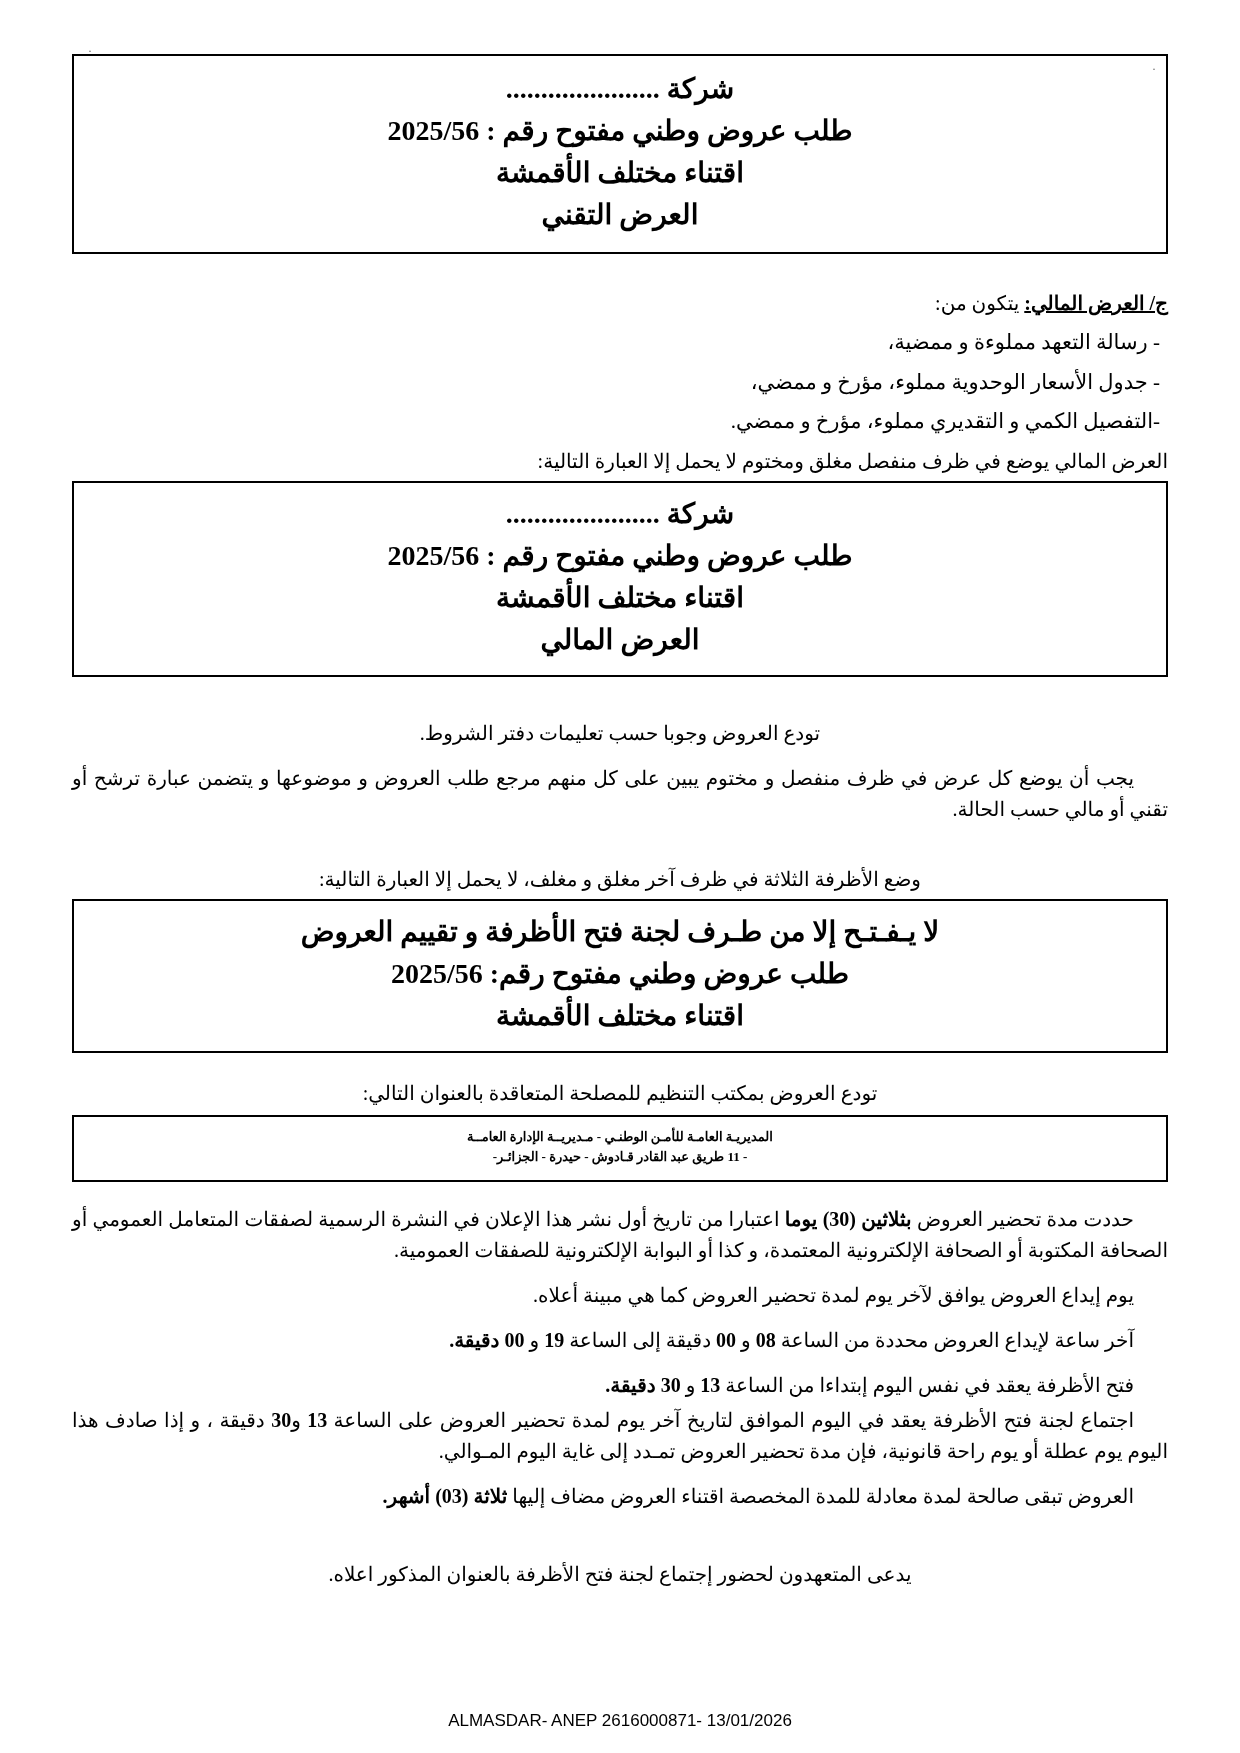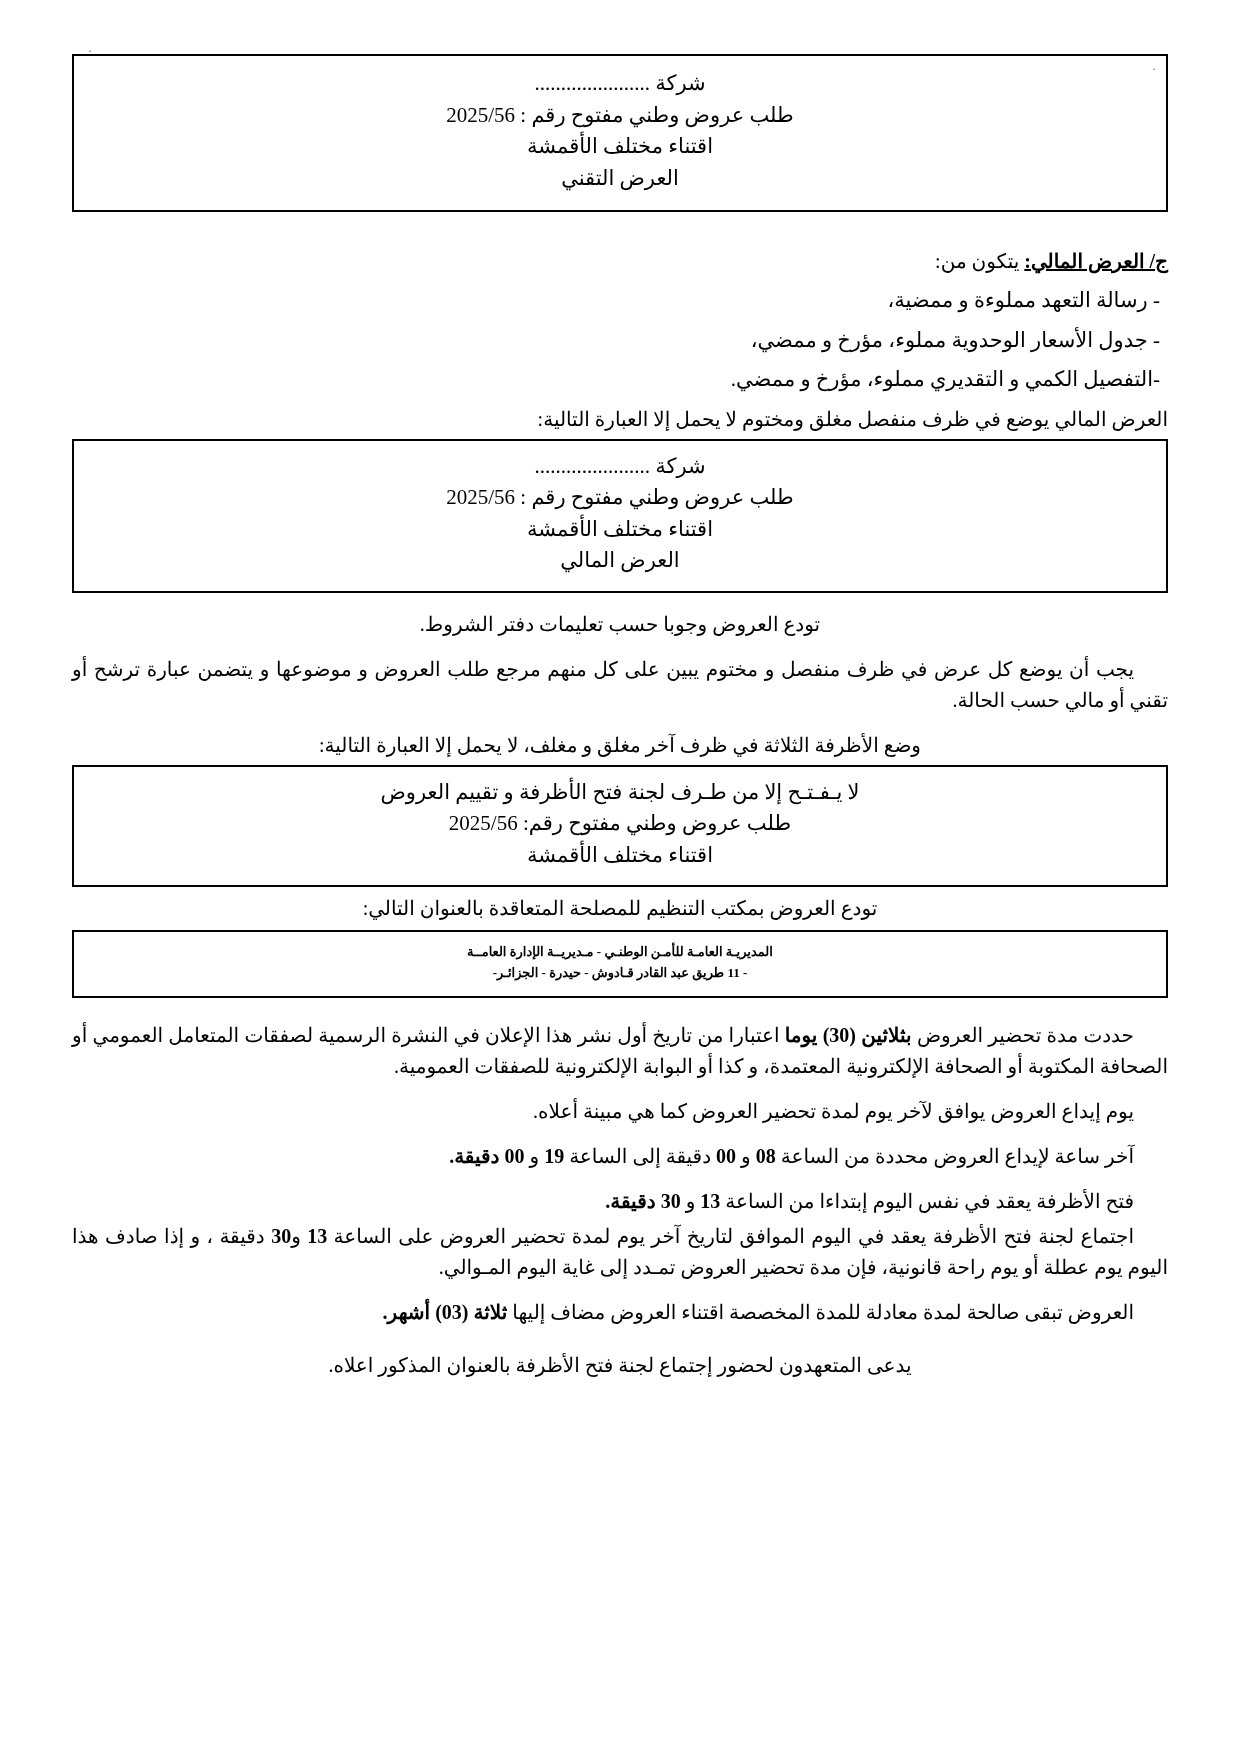--- a/index.html
+++ b/index.html
@@ -25,38 +25,39 @@
     border: 2px solid #000;
     text-align: center;
     padding: 10px 12px 14px 12px;
     margin: 0 0 6px 0;
   }
   .box.top {
     margin: 4px 0 0 0;
     padding: 12px 12px 16px 12px;
   }
   .box .ln {
-    font-weight: normal;
-    font-size: 21px;
+    font-weight: bold;
+    font-size: 28px;
     line-height: 1.5;
     letter-spacing: 0.2px;
   }
   .spacer-lg { height: 34px; }
   .spacer-md { height: 18px; }
   .spacer-sm { height: 10px; }
 
   p.body {
     font-size: 20px;
     line-height: 1.55;
     margin: 0 0 4px 0;
     text-align: justify;
     text-justify: inter-word;
   }
   p.body.center-ish {
     text-align: center;
+    margin-top: 25px;
   }
   p.right {
     text-align: right;
   }
   p.indent {
     text-indent: 34px;
   }
   .b { font-weight: bold; }
   .u { text-decoration: underline; }
 
@@ -176,13 +177,14 @@
   <p class="body indent"><span>اجتماع لجنة فتح الأظرفة يعقد في اليوم الموافق لتاريخ آخر يوم لمدة تحضير العروض على الساعة </span><span class="b">13</span><span> و</span><span class="b">30</span><span> دقيقة ، و إذا صادف هذا اليوم يوم عطلة أو يوم راحة قانونية، فإن مدة تحضير العروض تمـدد إلى غاية اليوم المـوالي.</span></p>
 
   <div class="spacer-sm"></div>
 
   <p class="body indent"><span>العروض تبقى صالحة لمدة معادلة للمدة المخصصة اقتناء العروض مضاف إليها </span><span class="b">ثلاثة (03) أشهر.</span></p>
 
   <div class="spacer-md"></div>
 
   <p class="body center-ish">يدعى المتعهدون لحضور إجتماع لجنة فتح الأظرفة بالعنوان المذكور اعلاه.</p>
 
+  <div class="footer">ALMASDAR- ANEP 2616000871- 13/01/2026</div>
 </div>
 
 </body></html>

